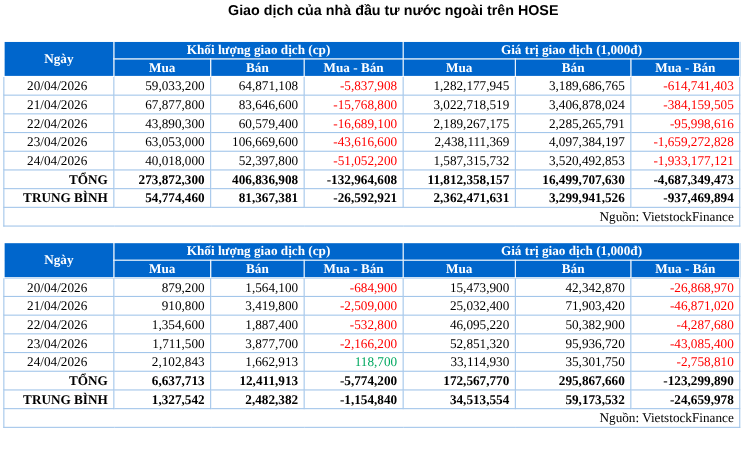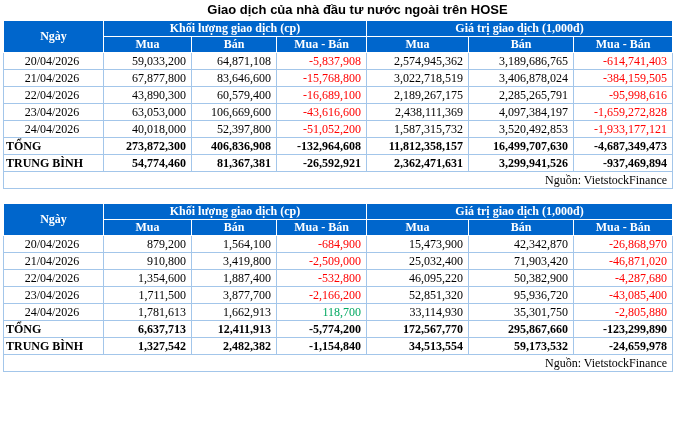--- a/index.html
+++ b/index.html
@@ -16,21 +16,21 @@
   body{
     width:675px;height:421px;
     background:var(--page-bg);
     font-family:"Liberation Sans", sans-serif;
     color:var(--text);
     overflow:hidden;
   }
   .section{margin:0;}
   .tbl-title{
     font-size:13px;font-weight:bold;text-align:center;
-    padding:2px 0 3px 0;color:var(--text);margin-left:40px;
+    padding:2px 0 20px 0;color:var(--text);margin-left:40px;
   }
   table.fx{
     border-collapse:collapse;
     table-layout:fixed;
     width:669px;
     margin:0 0 0 3px;
     font-size:12px;
     font-family:Liberation Serif, serif;
   }
   table.fx thead th{
@@ -47,21 +47,21 @@
   table.fx td{
     border:1px solid var(--grid);
     height:17px;
     padding:0 5px 0 2px;
     white-space:nowrap;
     overflow:hidden;
   }
   td.c-date{text-align:center;padding:0 2px;}
   td.c-num{text-align:right;padding-right:6px;}
   td.c-label{text-align:left;font-weight:bold;padding-left:9px;}
-  tr.summary td{font-weight:bold;}
+  tr.summary td{font-weight:bold;text-align:right;}
   td.neg{color:var(--neg);}
   td.pos{color:var(--pos);margin-left:24px;}
   td.c-source{text-align:right;padding-left:12px;font-weight:normal;}
   .gap{height:14px;}
 </style>
 </head>
 <body>
 
 <div class="section">
   <div class="tbl-title">Giao dịch của nhà đầu tư nước ngoài trên HOSE</div>
@@ -89,21 +89,21 @@
         <th>Bán</th>
         <th>Mua - Bán</th>
       </tr>
     </thead>
     <tbody>
         <tr class="daily">
           <td class="c-date">20/04/2026</td>
           <td class="c-num">59,033,200</td>
           <td class="c-num">64,871,108</td>
           <td class="c-num neg">-5,837,908</td>
-          <td class="c-num">2,574,945,362</td>
+          <td class="c-num">1,282,177,945</td>
           <td class="c-num">3,189,686,765</td>
           <td class="c-num neg">-614,741,403</td>
         </tr>
         <tr class="daily">
           <td class="c-date">21/04/2026</td>
           <td class="c-num">67,877,800</td>
           <td class="c-num">83,646,600</td>
           <td class="c-num neg">-15,768,800</td>
           <td class="c-num">3,022,718,519</td>
           <td class="c-num">3,406,878,024</td>
@@ -221,26 +221,26 @@
           <td class="c-date">23/04/2026</td>
           <td class="c-num">1,711,500</td>
           <td class="c-num">3,877,700</td>
           <td class="c-num neg">-2,166,200</td>
           <td class="c-num">52,851,320</td>
           <td class="c-num">95,936,720</td>
           <td class="c-num neg">-43,085,400</td>
         </tr>
         <tr class="daily">
           <td class="c-date">24/04/2026</td>
-          <td class="c-num">1,781,613</td>
+          <td class="c-num">2,102,843</td>
           <td class="c-num">1,662,913</td>
           <td class="c-num pos">118,700</td>
           <td class="c-num">33,114,930</td>
           <td class="c-num">35,301,750</td>
-          <td class="c-num neg">-2,805,880</td>
+          <td class="c-num neg">-2,758,810</td>
         </tr>
         <tr class="summary">
           <td class="c-label">TỔNG</td>
           <td class="c-num">6,637,713</td>
           <td class="c-num">12,411,913</td>
           <td class="c-num">-5,774,200</td>
           <td class="c-num">172,567,770</td>
           <td class="c-num">295,867,660</td>
           <td class="c-num">-123,299,890</td>
         </tr>

